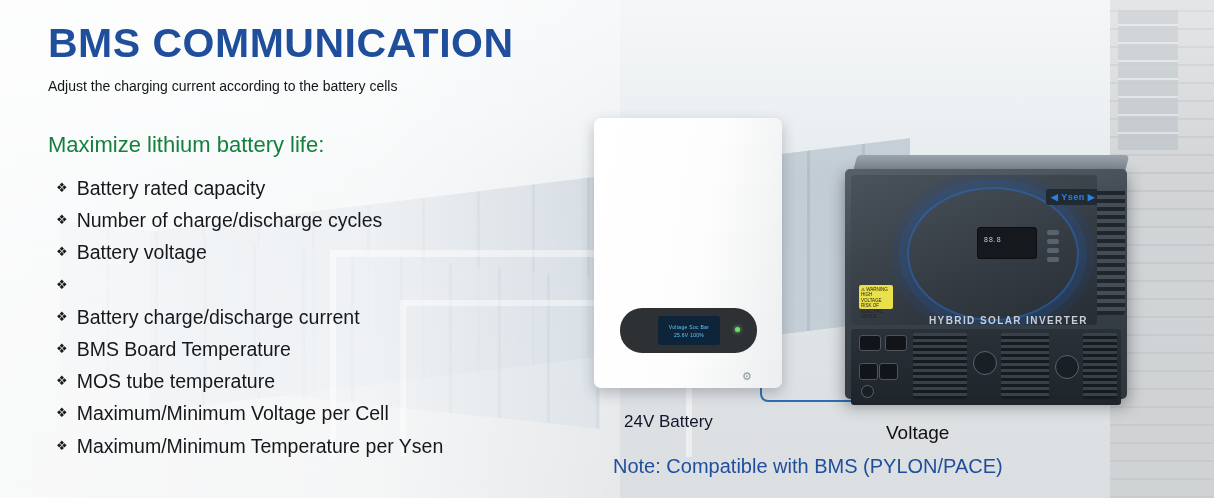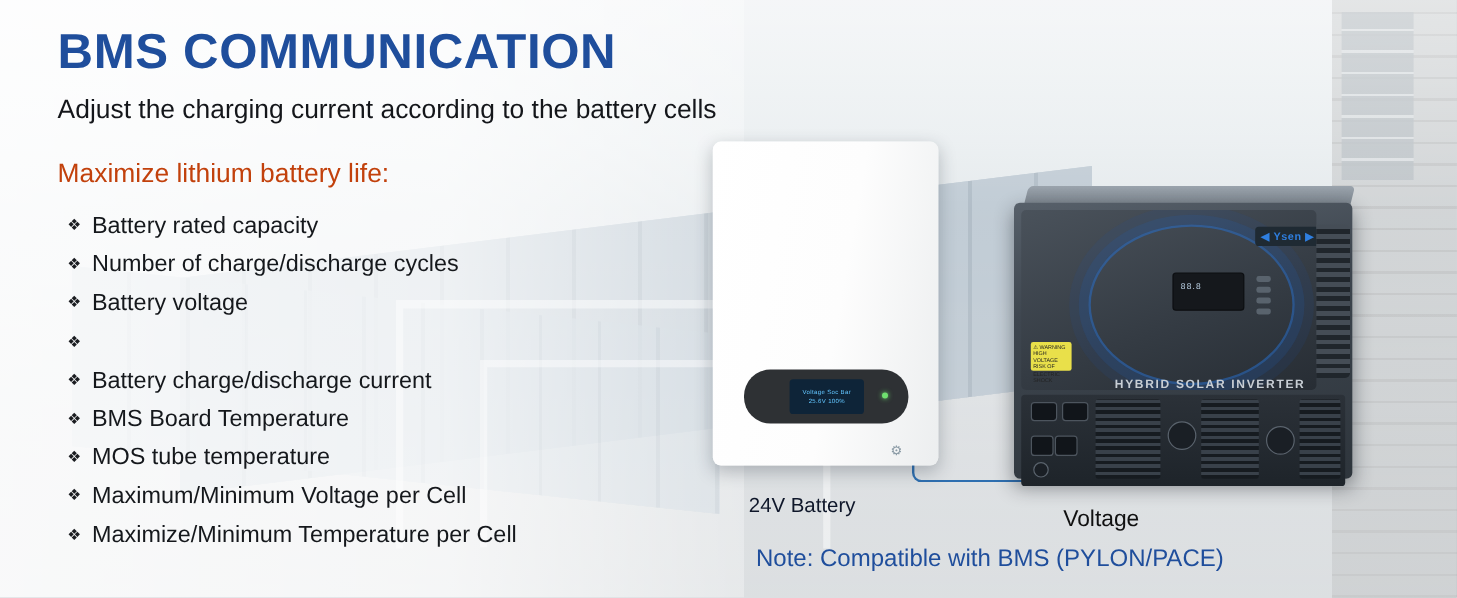--- a/index.html
+++ b/index.html
@@ -72,40 +72,40 @@
   }
 
   
   #content{position:absolute;inset:0;}
   .title{
     position:absolute;left:48px;top:20px;
     font-size:41px;font-weight:bold;color:#1f4e9c;letter-spacing:.5px;text-align:right;
   }
   .subtitle{
     position:absolute;left:48px;top:78px;
-    font-size:22px;color:#14161a;
+    font-size:14px;color:#14161a;
   }
   .section-head{
     position:absolute;left:48px;top:132px;
-    font-size:22px;color:#c2410c;
+    font-size:22px;color:#15803d;
   }
   .bullets{
     position:absolute;left:56px;top:172px;width:560px;
     margin:0;padding:0;list-style:none;
   }
   .bullets li{
     font-size:19.5px;color:#15181c;line-height:32.2px;
     display:flex;align-items:flex-start;
   }
   .bullets li .dot{
     color:#1a1c20;font-size:13px;line-height:32.2px;margin-right:9px;
   }
   .note{
     position:absolute;left:613px;top:455px;
-    font-size:20px;color:#1f4e9c;font-weight:500;margin-left:17px;
+    font-size:20px;color:#1f4e9c;font-weight:500;
   }
   .cap-battery{
     position:absolute;left:624px;top:412px;font-size:17px;color:#0f172a;
   }
   .cap-inverter{
     position:absolute;left:886px;top:422px;font-size:19px;color:#111;
   }
 
   
   .battery{
@@ -310,20 +310,20 @@
       <li>
         <span class="dot">❖</span>
         <span>MOS tube temperature</span>
       </li>
       <li>
         <span class="dot">❖</span>
         <span>Maximum/Minimum Voltage per Cell</span>
       </li>
       <li>
         <span class="dot">❖</span>
-        <span>Maximize/Minimum Temperature per Cell</span>
+        <span>Maximum/Minimum Temperature per Ysen</span>
       </li>
     </ul>
 
   <div class="cap-battery">24V Battery</div>
   <div class="cap-inverter">Voltage</div>
   <div class="note">Note: Compatible with BMS (PYLON/PACE)</div>
 </div>
 
 </body></html>

